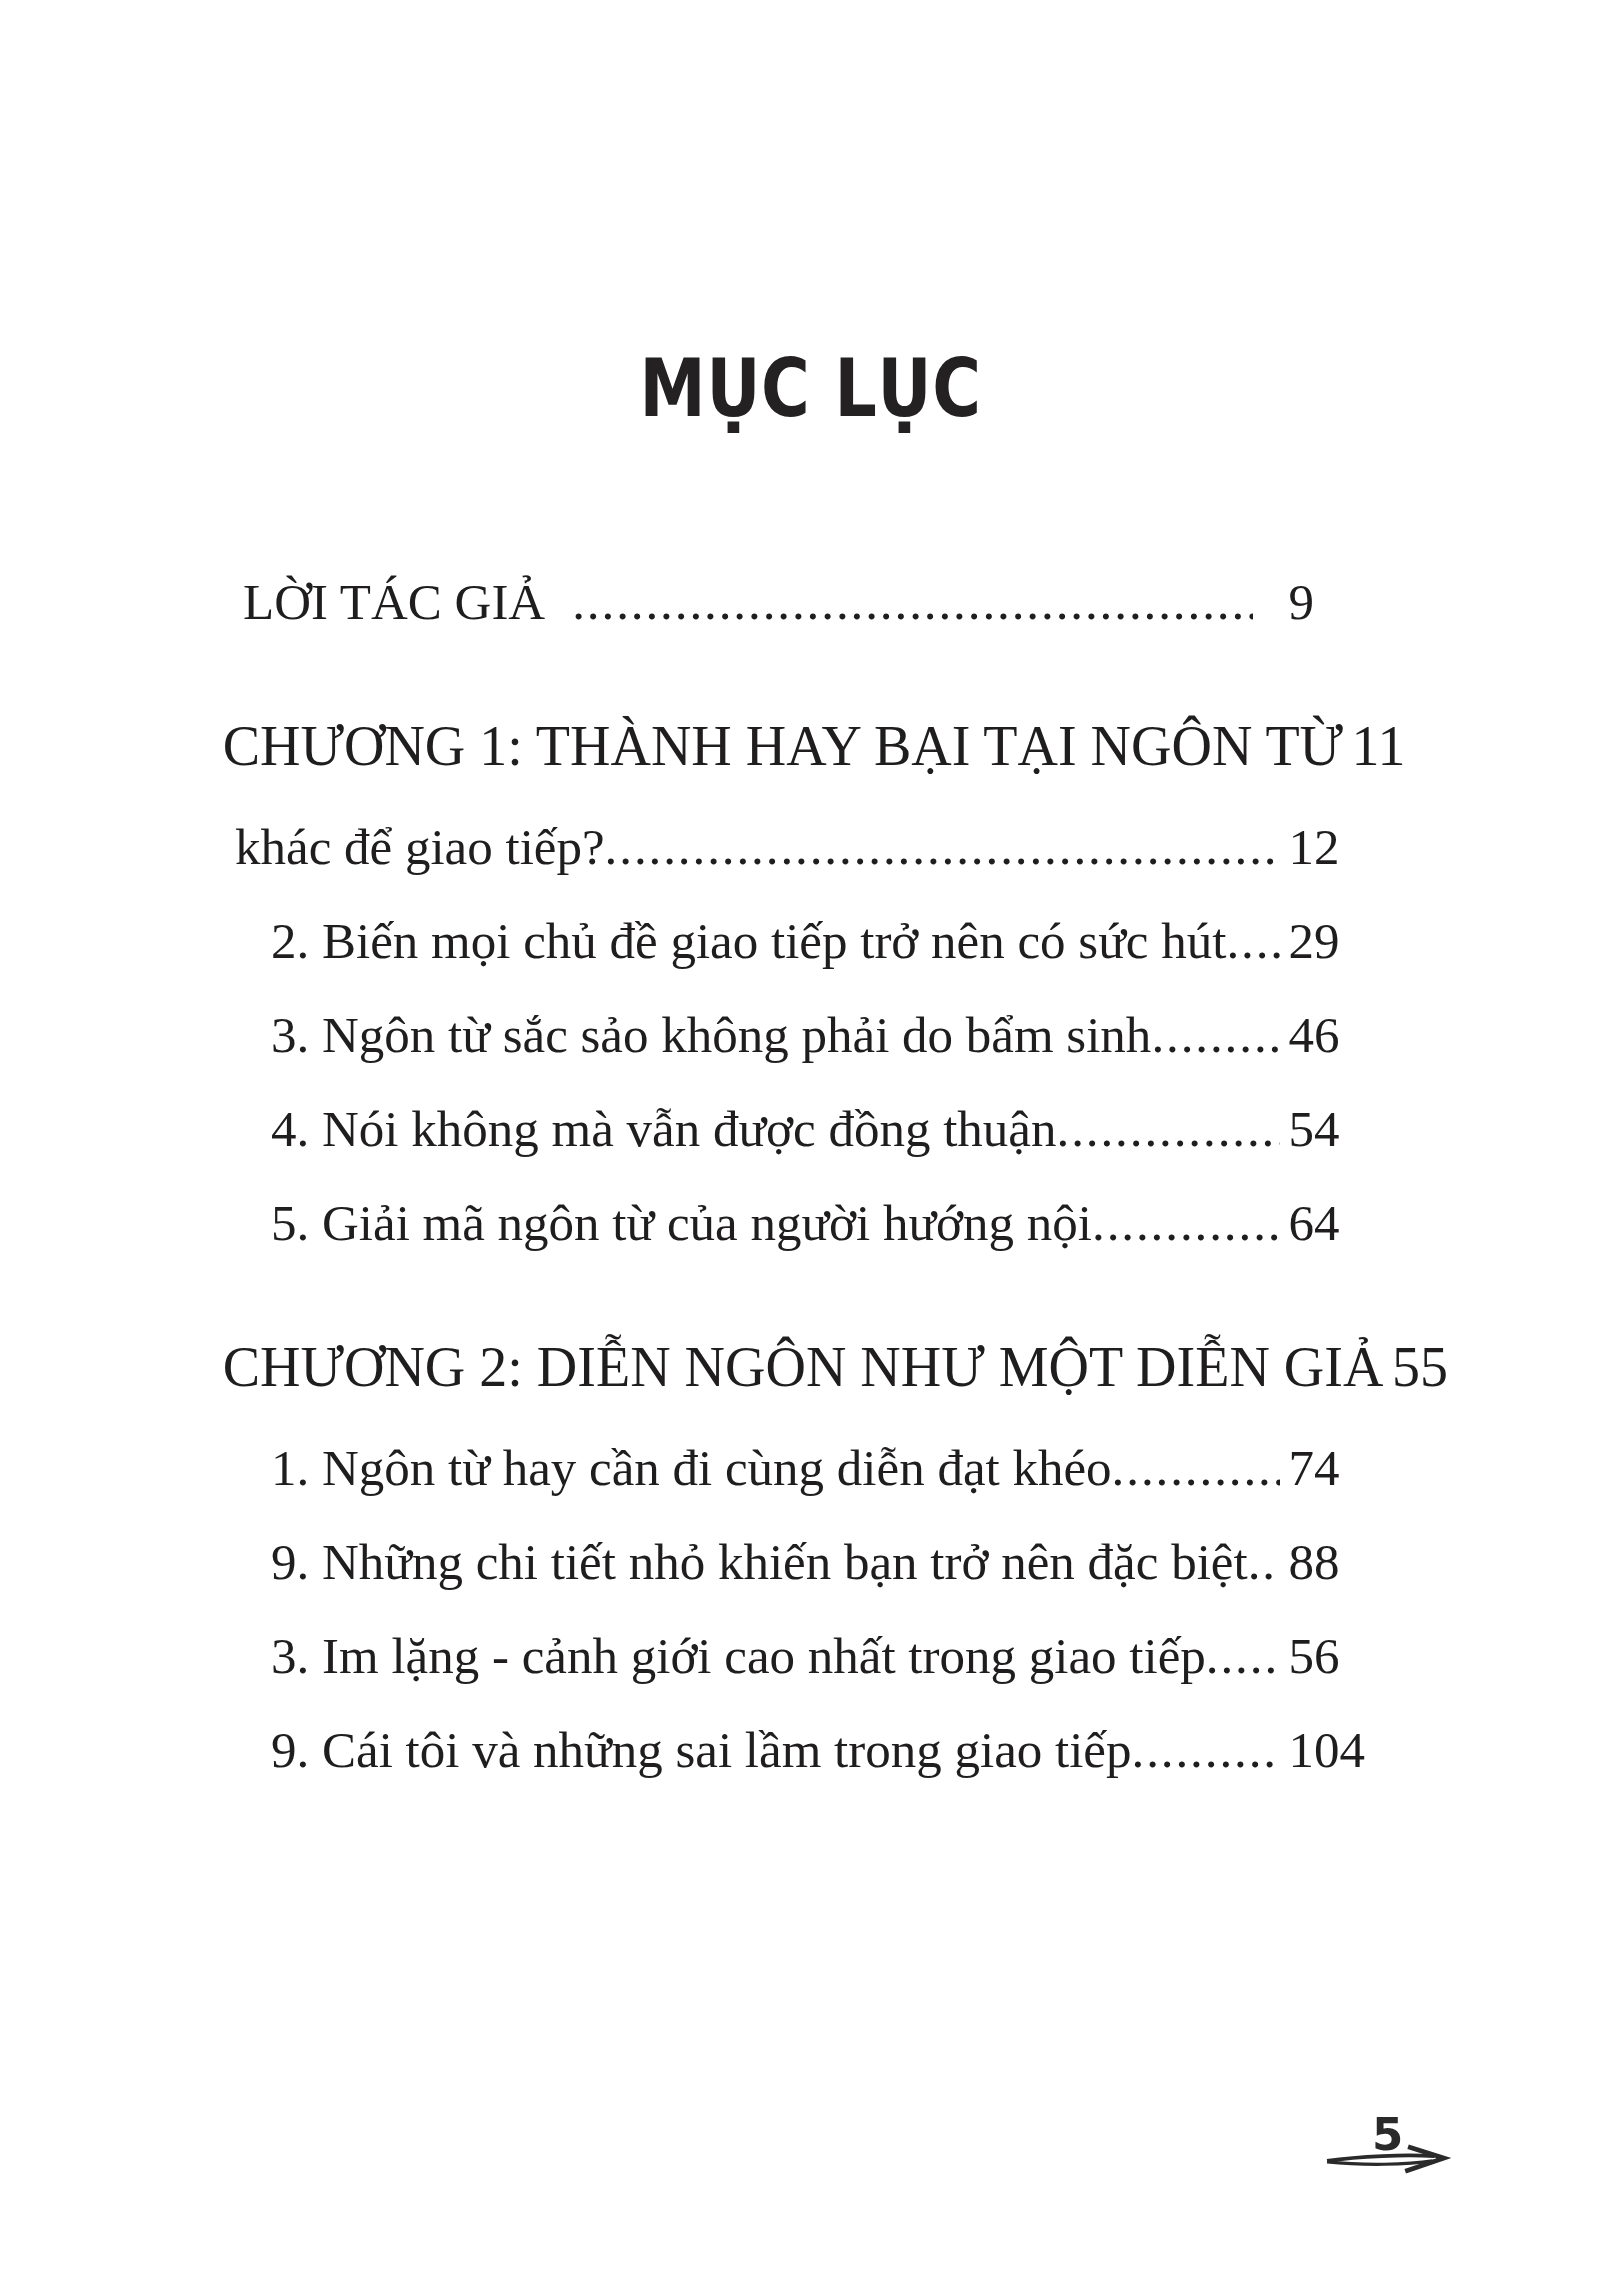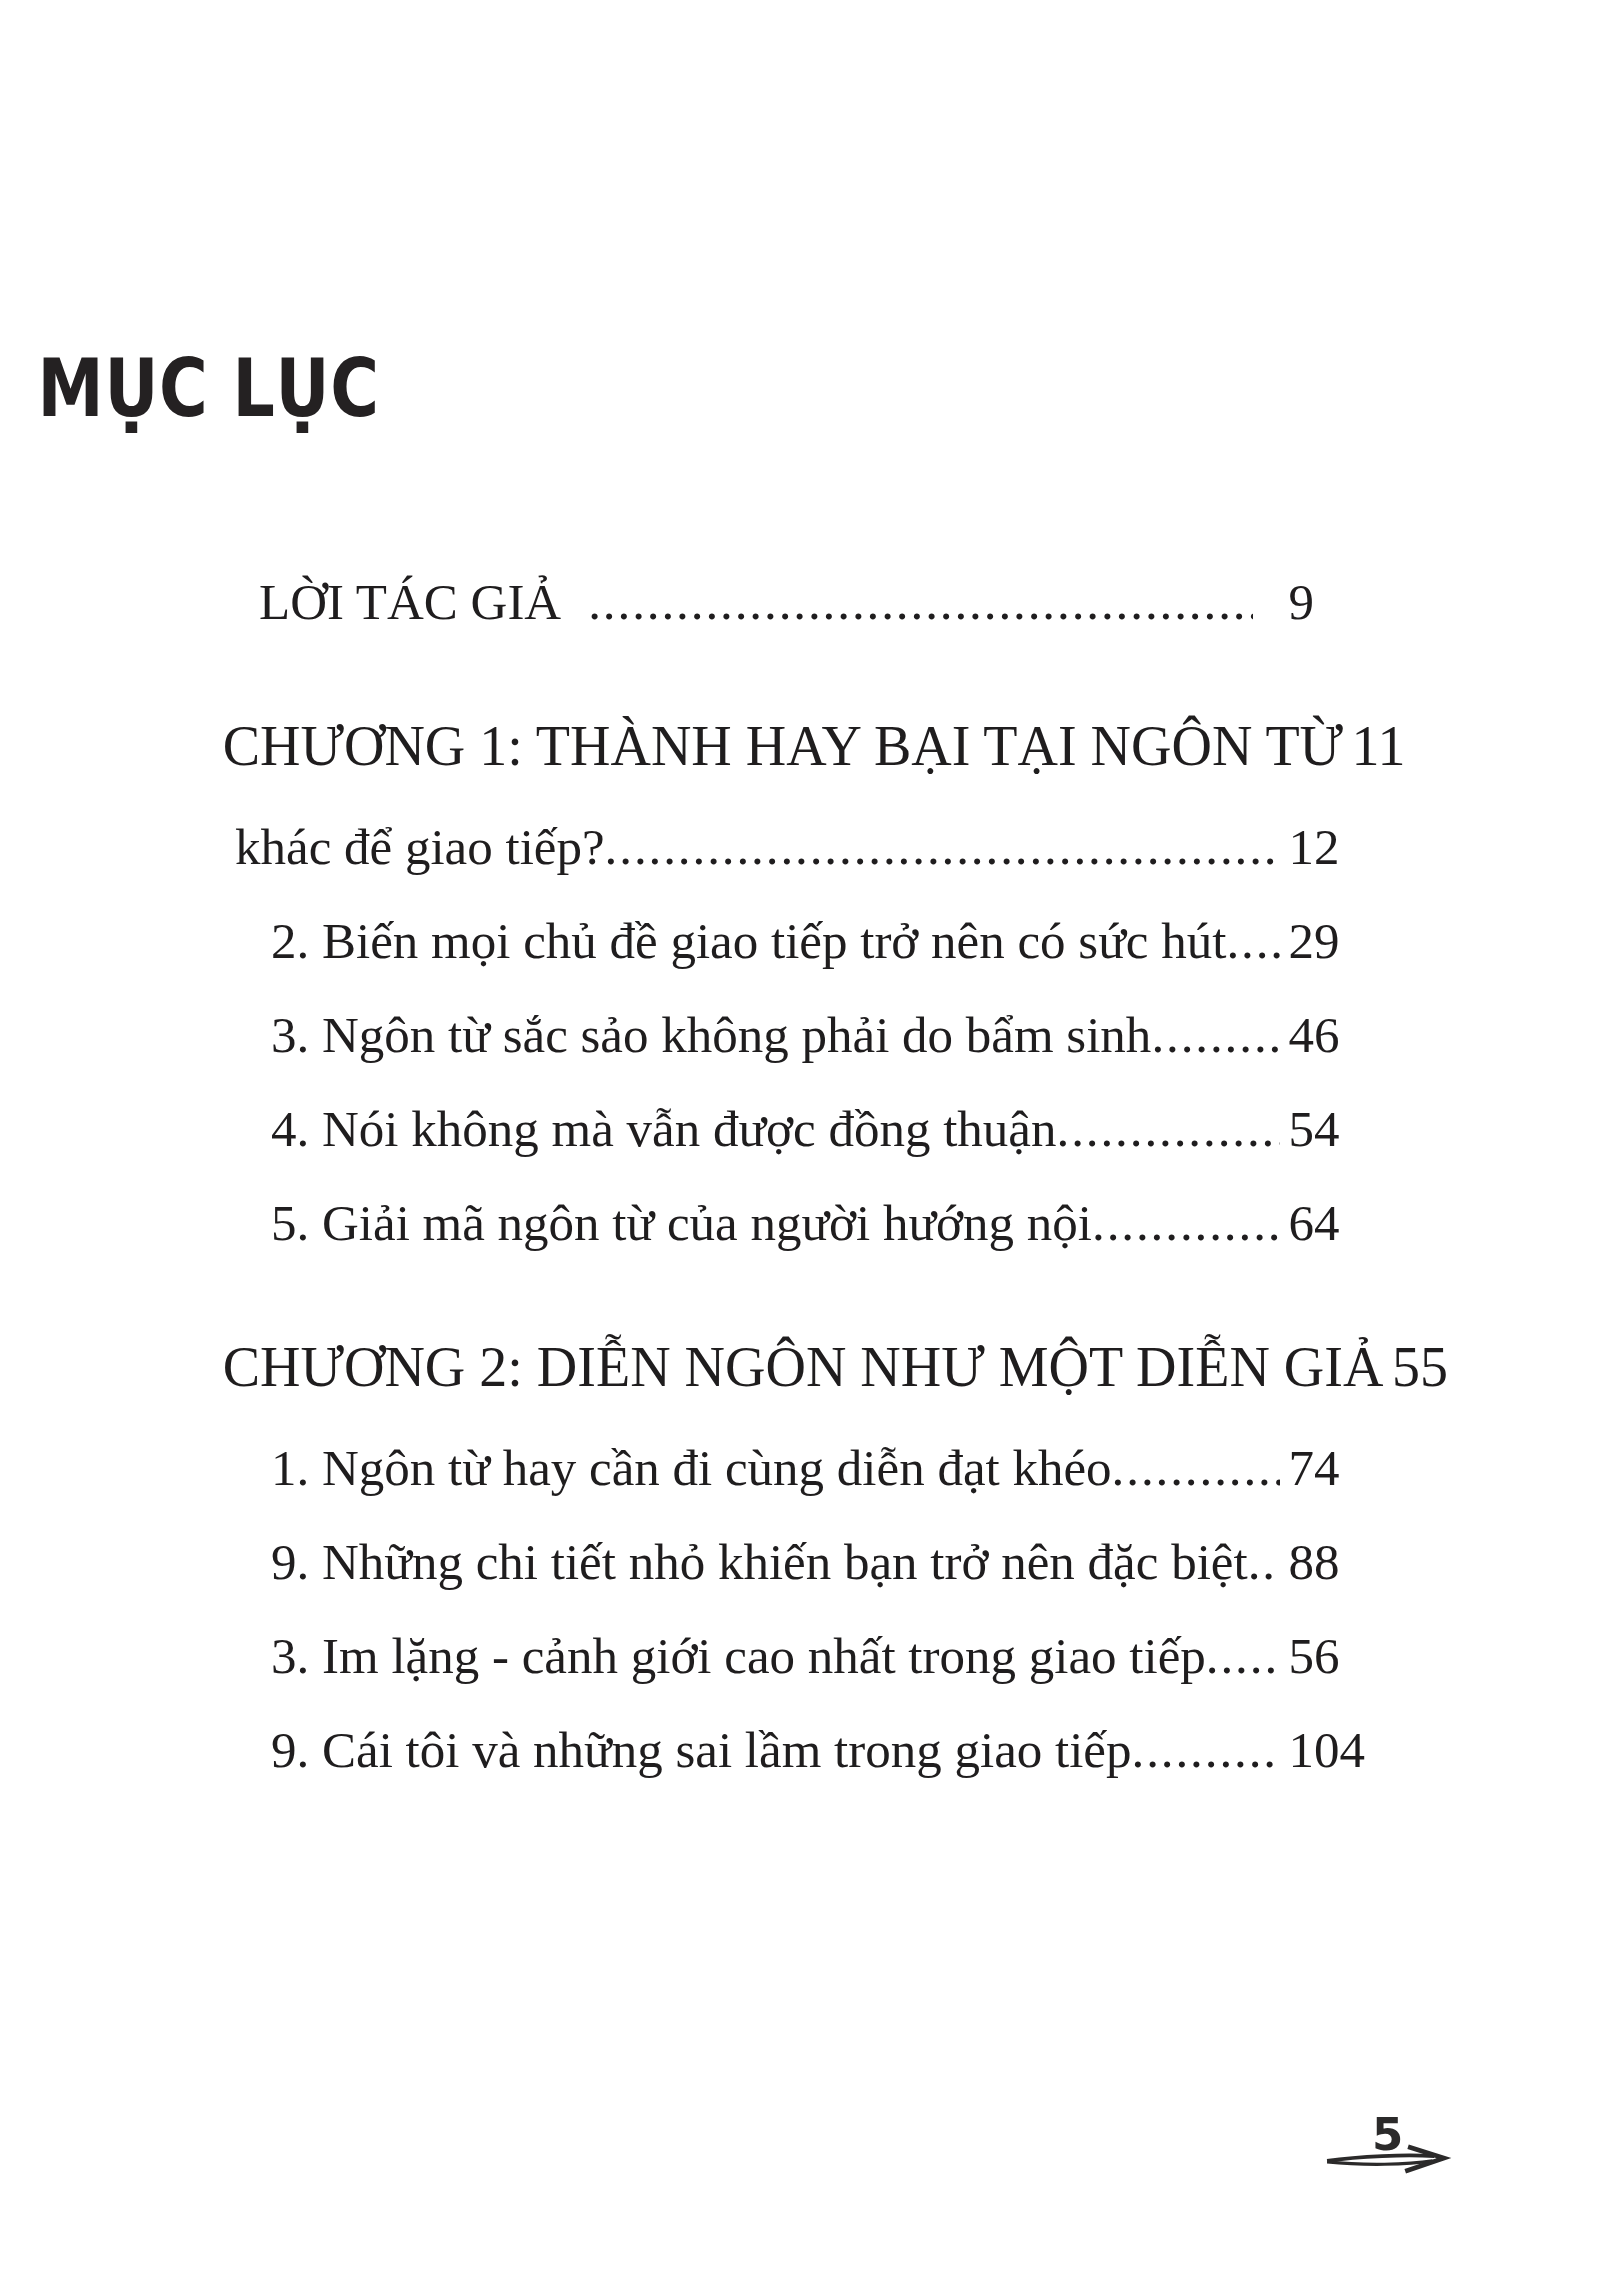--- a/index.html
+++ b/index.html
@@ -5,21 +5,21 @@
   html,body { margin:0; padding:0; background:#e8e8e8; }
   .page {
     position:relative;
     width:1621px; height:2292px;
     background:#ffffff;
     color:#1f1d1e;
     font-family:"Liberation Serif", serif;
     overflow:hidden;
   }
   
-  .title-wrap { padding-top:348px; text-align:left; }
+  .title-wrap { padding-top:348px; text-align:center; }
   .doc-title {
     display:inline-block;
     font-family:"DejaVu Sans", sans-serif;
     font-weight:700;
     font-size:81px; line-height:81px;
     letter-spacing:0.9px;
     transform:scaleX(.82);
     transform-origin:center;
     color:#242122;
     white-space:nowrap;
@@ -36,21 +36,21 @@
   .row .t { white-space:nowrap; }
   .leader { flex:1 1 0; overflow:hidden; white-space:nowrap; min-width:0; }
   .leader::after {
     content:"...................................................................................................................";
     letter-spacing:1.9px;
   }
   .num { flex:0 0 87px; width:87px; padding-left:8.5px; box-sizing:border-box; white-space:nowrap; }
   .entry { margin-bottom:21px; }
   .entry .row { margin:0; }
   .heading { font-size:56px; margin:71px 0 28px -12.3px; }
-  .front-row { margin-left:24px; margin-bottom:0;gap:27px; }
+  .front-row { margin-left:8px; margin-bottom:0;gap:27px; }
   .item { margin-left:36px; }
   .cont { margin-left:0; }
   
   .folio {
     position:absolute; left:1372px; top:2112px;
     font-family:"DejaVu Sans", sans-serif;
     font-weight:600; font-size:45px; line-height:45px;
     color:#2b2a2a;
   }
   .footer-arrow { position:absolute; left:1321px; top:2144px; width:144px; height:32px; }

